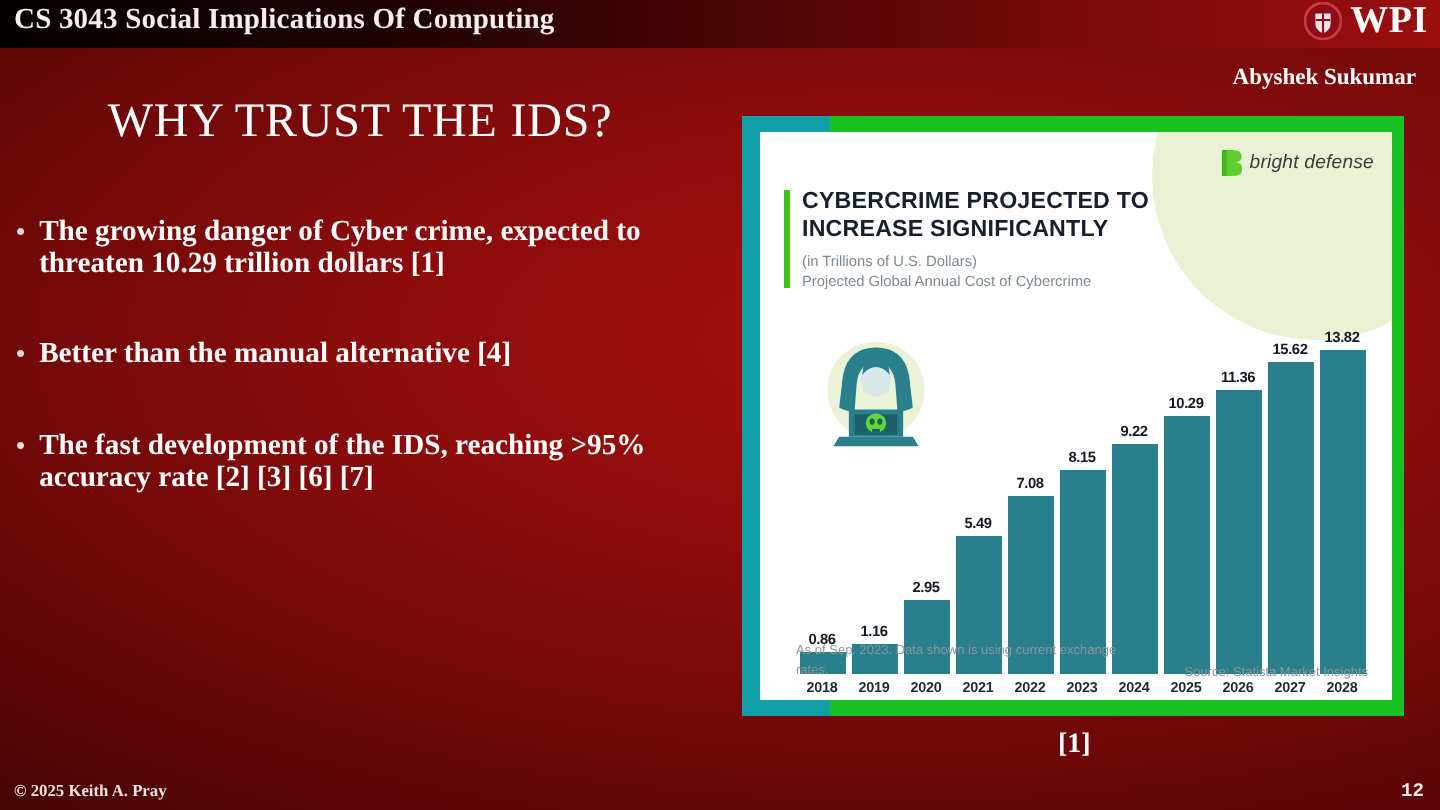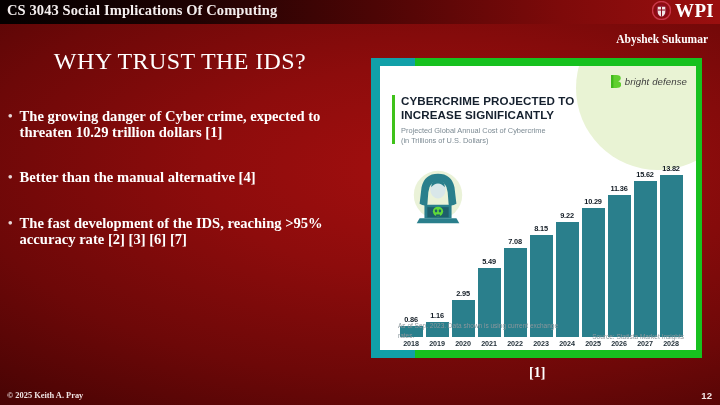--- a/index.html
+++ b/index.html
@@ -144,21 +144,21 @@
     font-family:"Liberation Serif",serif;font-weight:bold;
     font-size:14px;color:#ffffff;
   }
   .copyright{
     position:absolute;left:7px;bottom:5px;
     font-family:"Liberation Serif",serif;font-weight:bold;
     font-size:8.4px;color:#efe4e4;
   }
   .pageno{
     position:absolute;right:8px;bottom:4px;
-    font-family:Liberation Sans, sans-serif;font-weight:bold;
+    font-family:Liberation Mono, monospace;font-weight:bold;
     font-size:9.6px;color:#f2e6e6;text-align:center;
   }
 </style>
 </head>
 <body>
 
 <div class="slide">
 
   <div class="hdr">
     <div class="hdr-title">CS 3043 Social Implications Of Computing</div>
@@ -201,22 +201,22 @@
         <svg class="brand-mark" viewBox="0 0 10 13">
           <path d="M0 0 h5.2 q4.6 0 4.6 3.3 q0 2.3 -2.6 3 q3 .6 3 3.2 q0 3.5 -5 3.5 H0 z" fill="#5fcf2e"></path>
           <path d="M0 0 h2.4 v13 H0 z" fill="#3fb81c"></path>
         </svg>
         <span class="brand-txt">bright defense</span>
       </div>
 
       <div class="accent-bar"></div>
       <div class="ct">CYBERCRIME PROJECTED TO INCREASE SIGNIFICANTLY</div>
       <div class="cs">
+        <div>(in Trillions of U.S. Dollars)</div>
         <div>Projected Global Annual Cost of Cybercrime</div>
-        <div>(in Trillions of U.S. Dollars)</div>
       </div>
 
       <svg class="hacker" viewBox="0 0 64 64">
         <circle cx="32" cy="30" r="25" fill="#eaf2d8"></circle>
         <path d="M32 8 q-14 0 -17 14 l-2 17 q5 3 8 1 l1 -13 q1 -11 10 -11 q9 0 10 11 l1 13 q3 2 8 -1 l-2 -17 q-3 -14 -17 -14 z" fill="#2a7f8c"></path>
         <ellipse cx="32" cy="24" rx="8" ry="9.5" fill="#d9e7e9"></ellipse>
         <path d="M32 14 q-7 0 -7 8 q3 -4 7 -4 q4 0 7 4 q0 -8 -7 -8 z" fill="#2a7f8c"></path>
         <path d="M18 40 h28 v14 H18 z" fill="#2a7f8c"></path>
         <rect x="21" y="42.5" width="22" height="10.5" fill="#1d5f6b"></rect>
         <path d="M13 54 h38 l3 5 H10 z" fill="#2a7f8c"></path>

